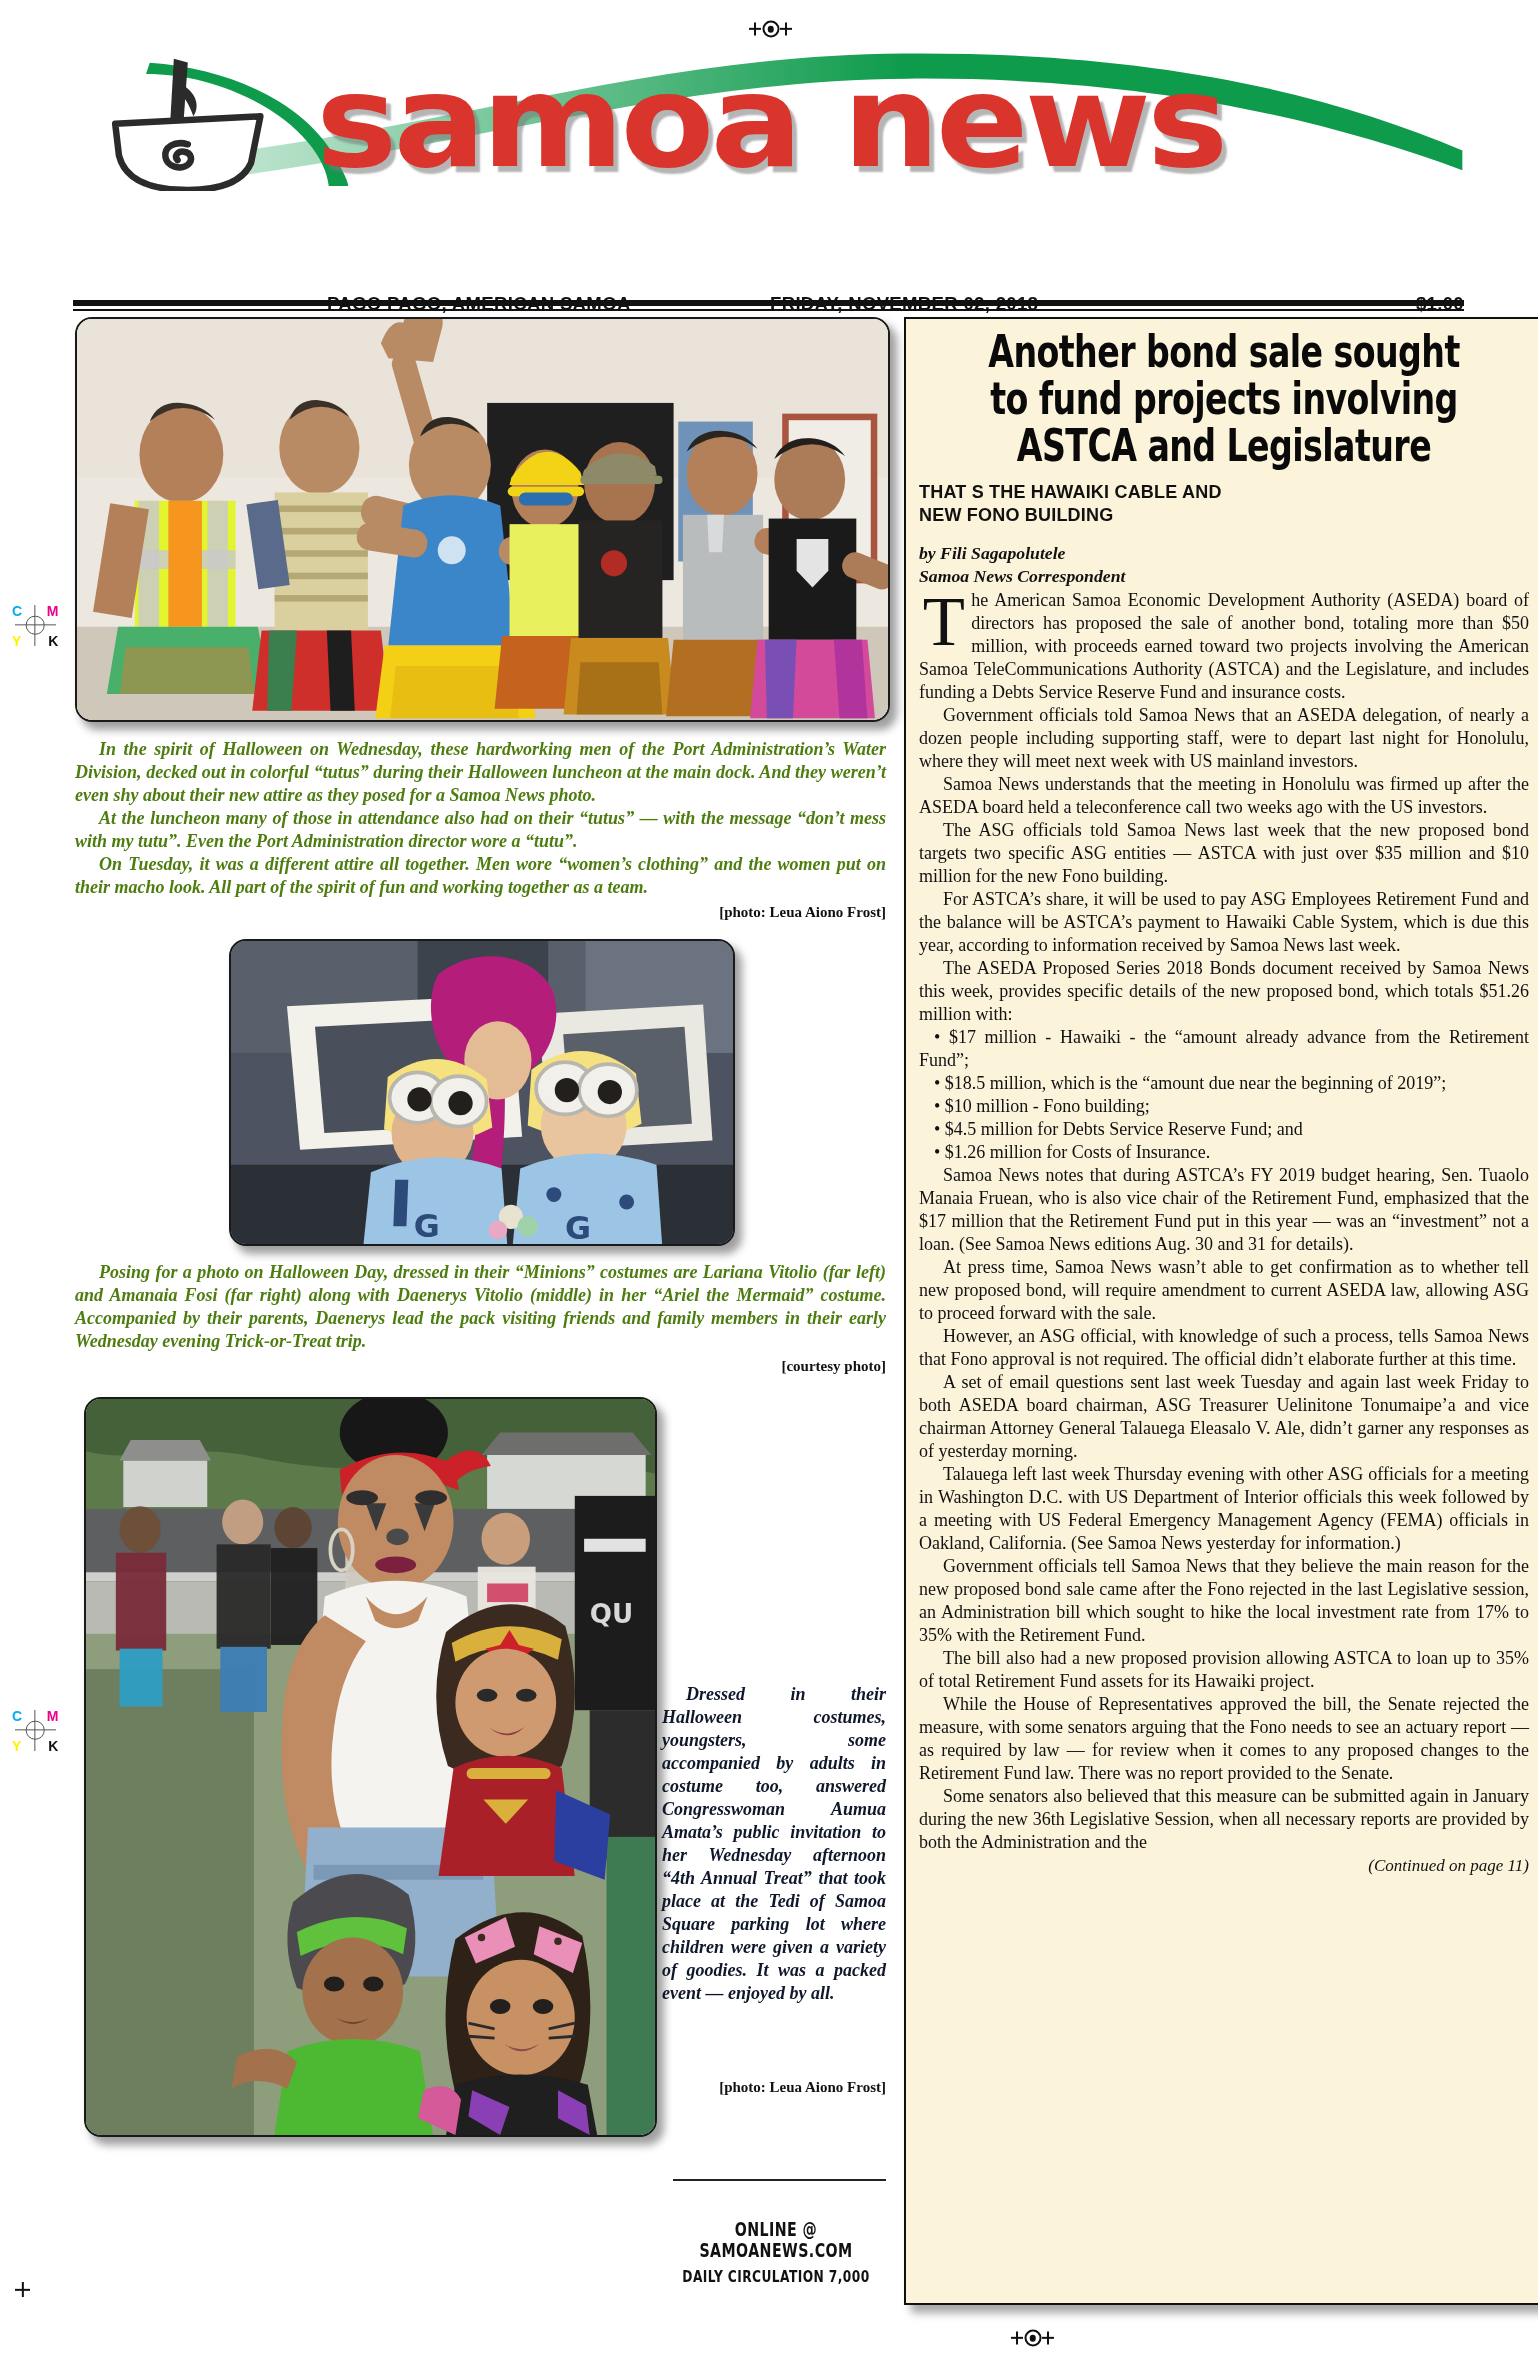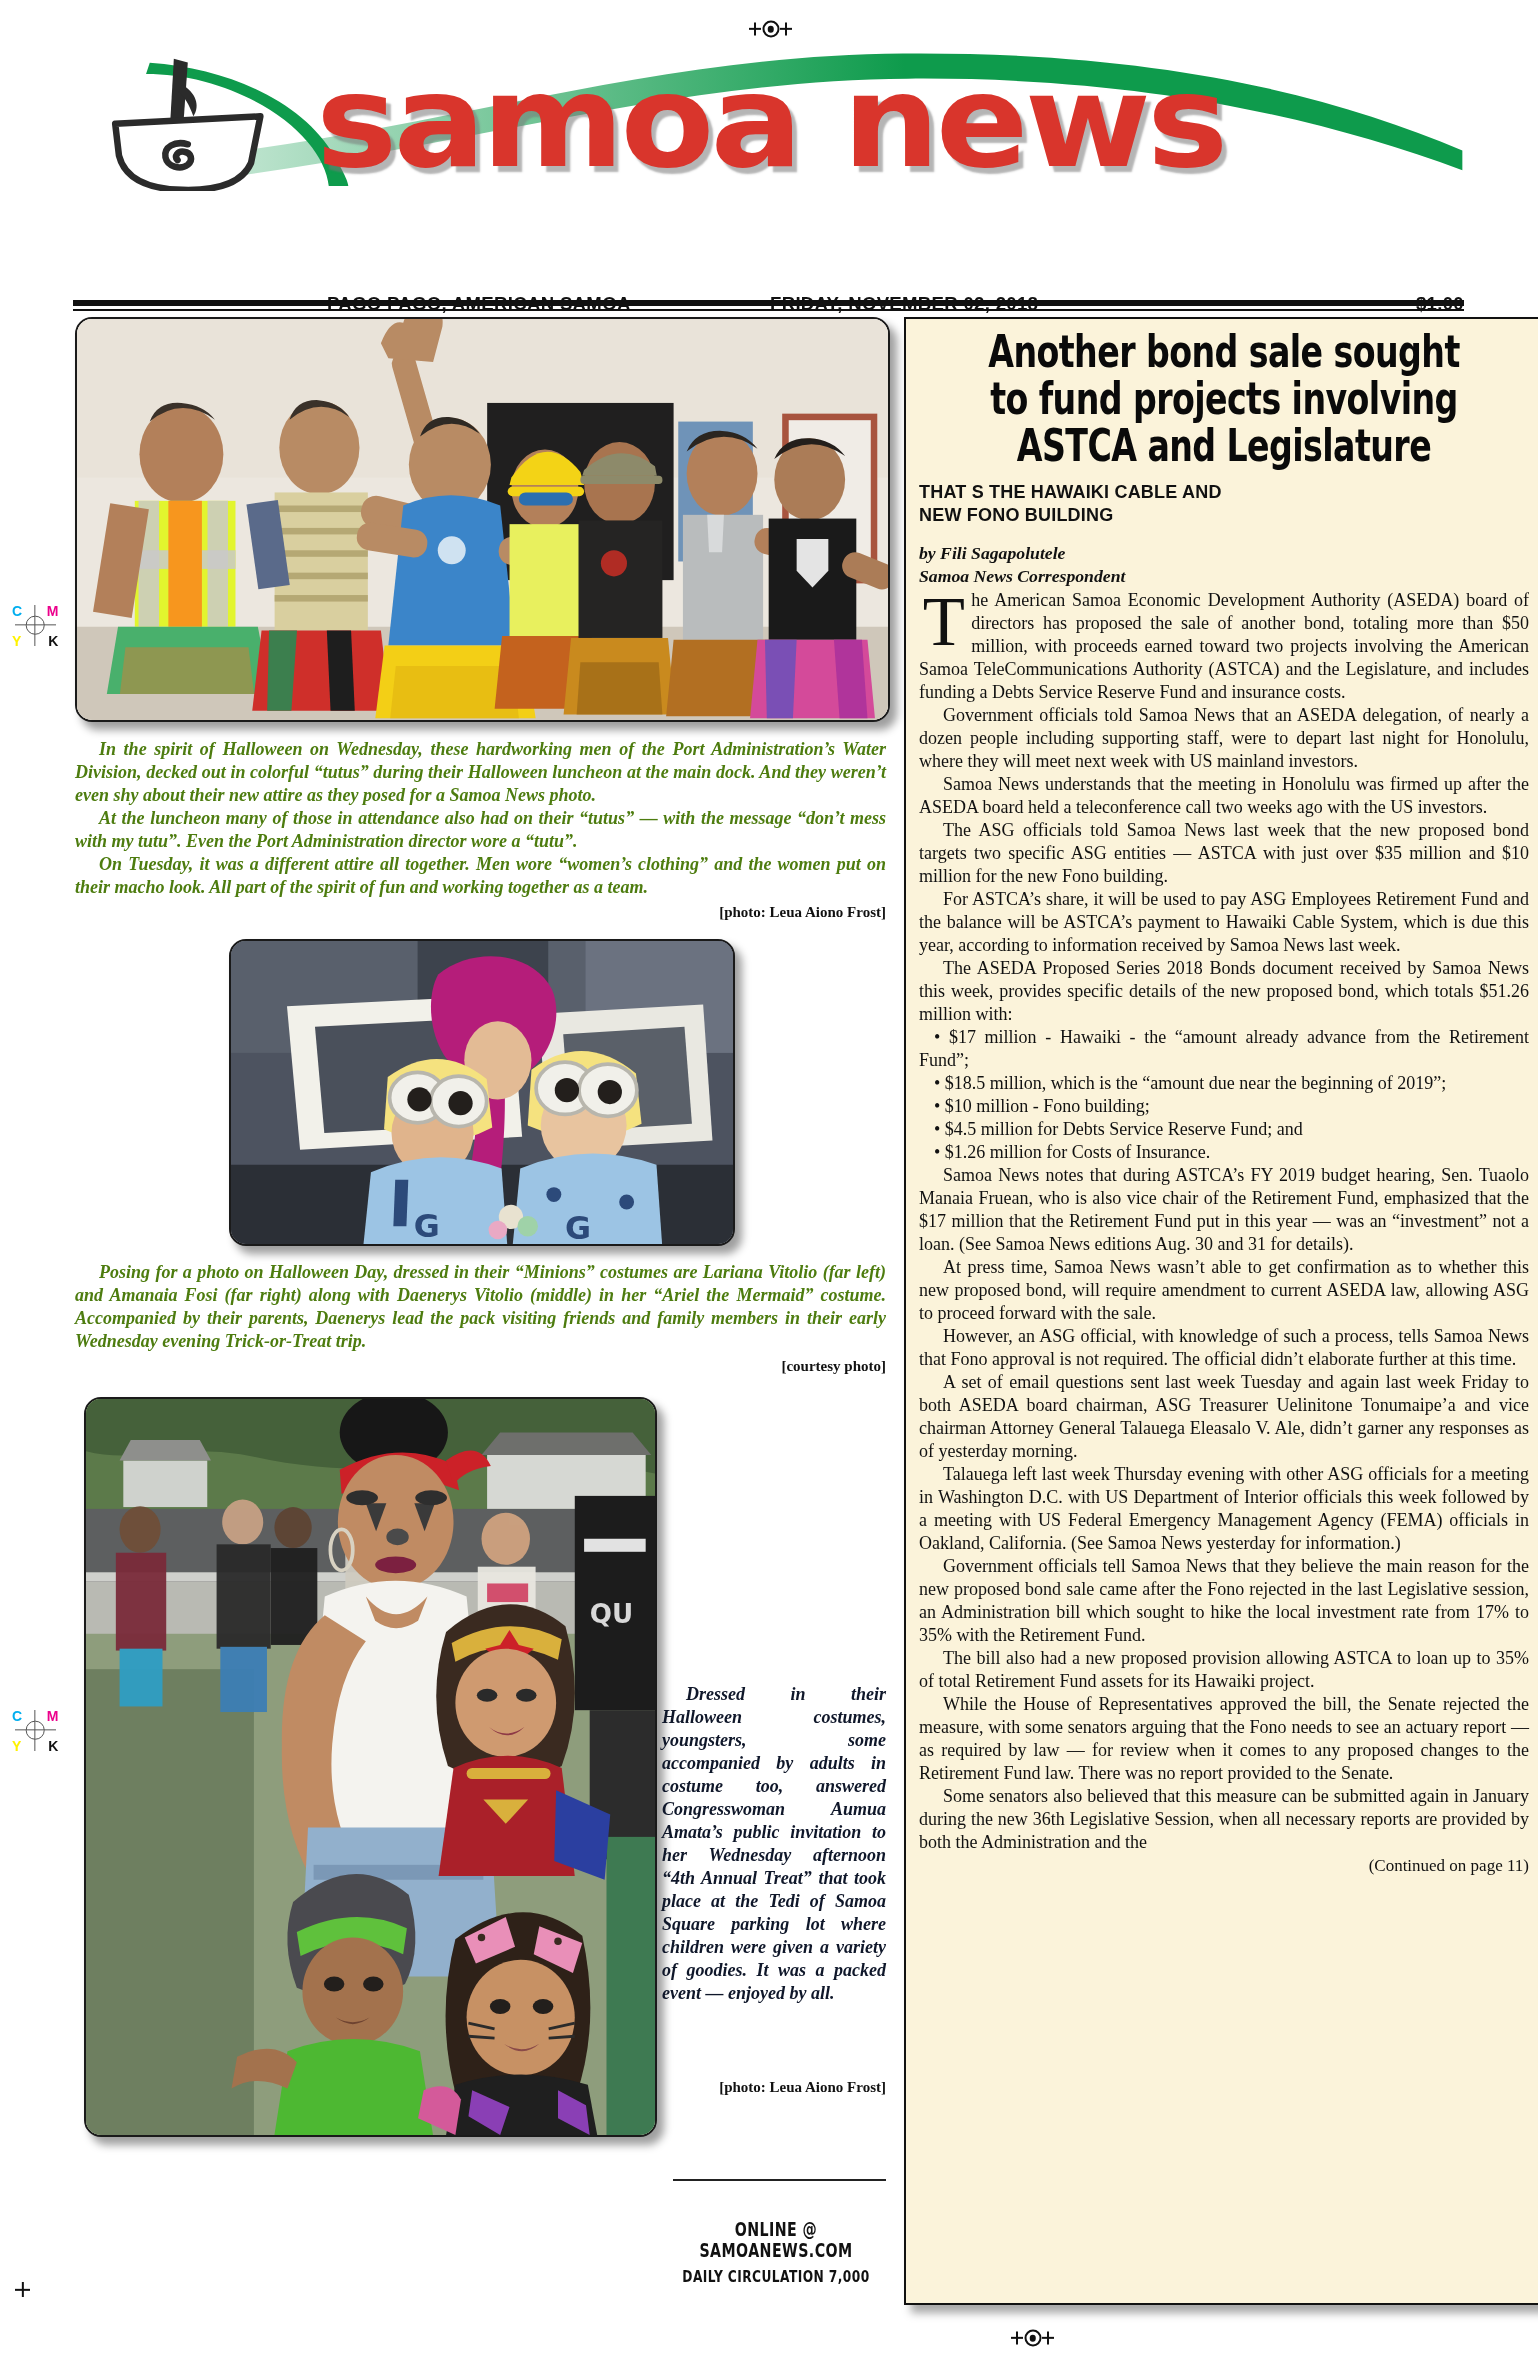--- a/index.html
+++ b/index.html
@@ -314,20 +314,21 @@
     font-family: "Liberation Serif", serif;
     font-size: 69px;
     line-height: 56px;
     font-weight: normal;
     padding: 2.8px 6.5px 0 3.7px;
     margin-top: 1.9px;
   }
   #continued {
     margin-top: 1.9px;
     font-family: "Liberation Serif", serif;
+    font-style: italic;
     font-size: 17px;
     text-align: right;
     color: #111;
   }
 
   
   #side-caption {
     position: absolute;
     left: 662px;
     top: 1683px;
@@ -805,21 +806,21 @@
       <p>Samoa News understands that the meeting in Honolulu was firmed up after the ASEDA board held a teleconference call two weeks ago with the US investors.</p>
       <p>The ASG officials told Samoa News last week that the new proposed bond targets two specific ASG entities — ASTCA with just over $35 million and $10 million for the new Fono building.</p>
       <p>For ASTCA’s share, it will be used to pay ASG Employees Retirement Fund and the balance will be ASTCA’s payment to Hawaiki Cable System, which is due this year, according to information received by Samoa News last week.</p>
       <p>The ASEDA Proposed Series 2018 Bonds document received by Samoa News this week, provides specific details of the new proposed bond, which totals $51.26 million with:</p>
       <p class="bullet">• $17 million - Hawaiki - the “amount already advance from the Retirement Fund”;</p>
       <p class="bullet">• $18.5 million, which is the “amount due near the beginning of 2019”;</p>
       <p class="bullet">• $10 million - Fono building;</p>
       <p class="bullet">• $4.5 million for Debts Service Reserve Fund; and</p>
       <p class="bullet">• $1.26 million for Costs of Insurance.</p>
       <p>Samoa News notes that during ASTCA’s FY 2019 budget hearing, Sen. Tuaolo Manaia Fruean, who is also vice chair of the Retirement Fund, emphasized that the $17 million that the Retirement Fund put in this year — was an “investment” not a loan. (See Samoa News editions Aug. 30 and 31 for details).</p>
-      <p>At press time, Samoa News wasn’t able to get confirmation as to whether this new proposed bond, will require amendment to current ASEDA law, allowing ASG to proceed forward with the sale.</p>
+      <p>At press time, Samoa News wasn’t able to get confirmation as to whether tell new proposed bond, will require amendment to current ASEDA law, allowing ASG to proceed forward with the sale.</p>
       <p>However, an ASG official, with knowledge of such a process, tells Samoa News that Fono approval is not required. The official didn’t elaborate further at this time.</p>
       <p>A set of email questions sent last week Tuesday and again last week Friday to both ASEDA board chairman, ASG Treasurer Uelinitone Tonumaipe’a and vice chairman Attorney General Talauega Eleasalo V. Ale, didn’t garner any responses as of yesterday morning.</p>
       <p>Talauega left last week Thursday evening with other ASG officials for a meeting in Washington D.C. with US Department of Interior officials this week followed by a meeting with US Federal Emergency Management Agency (FEMA) officials in Oakland, California. (See Samoa News yesterday for information.)</p>
       <p>Government officials tell Samoa News that they believe the main reason for the new proposed bond sale came after the Fono rejected in the last Legislative session, an Administration bill which sought to hike the local investment rate from 17% to 35% with the Retirement Fund.</p>
       <p>The bill also had a new proposed provision allowing ASTCA to loan up to 35% of total Retirement Fund assets for its Hawaiki project.</p>
       <p>While the House of Representatives approved the bill, the Senate rejected the measure, with some senators arguing that the Fono needs to see an actuary report — as required by law — for review when it comes to any proposed changes to the Retirement Fund law. There was no report provided to the Senate.</p>
       <p>Some senators also believed that this measure can be submitted again in January during the new 36th Legislative Session, when all necessary reports are provided by both the Administration and the</p>
     </div>
 
     <div id="continued">(Continued on page 11)</div>

